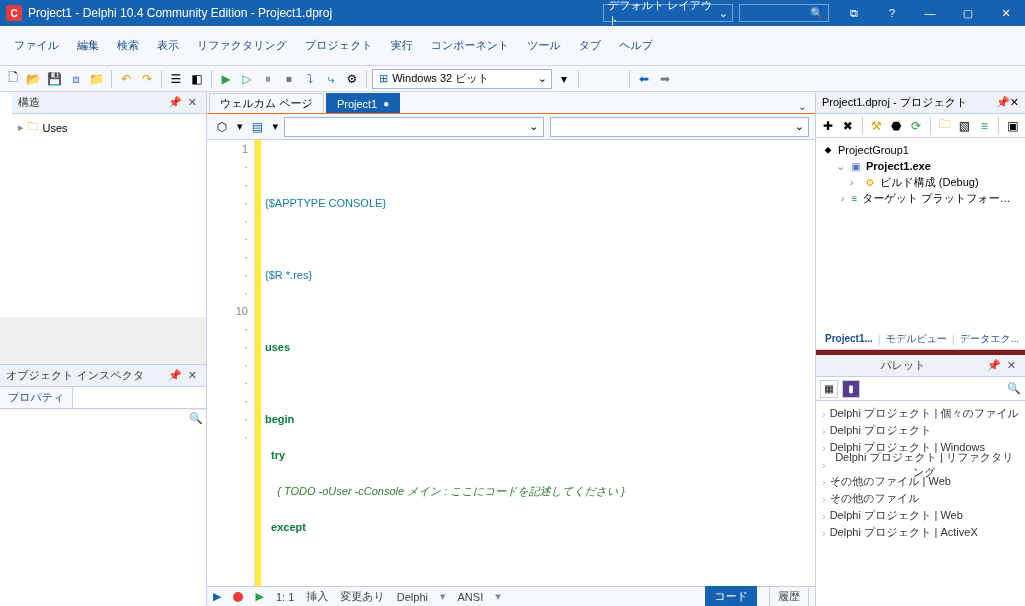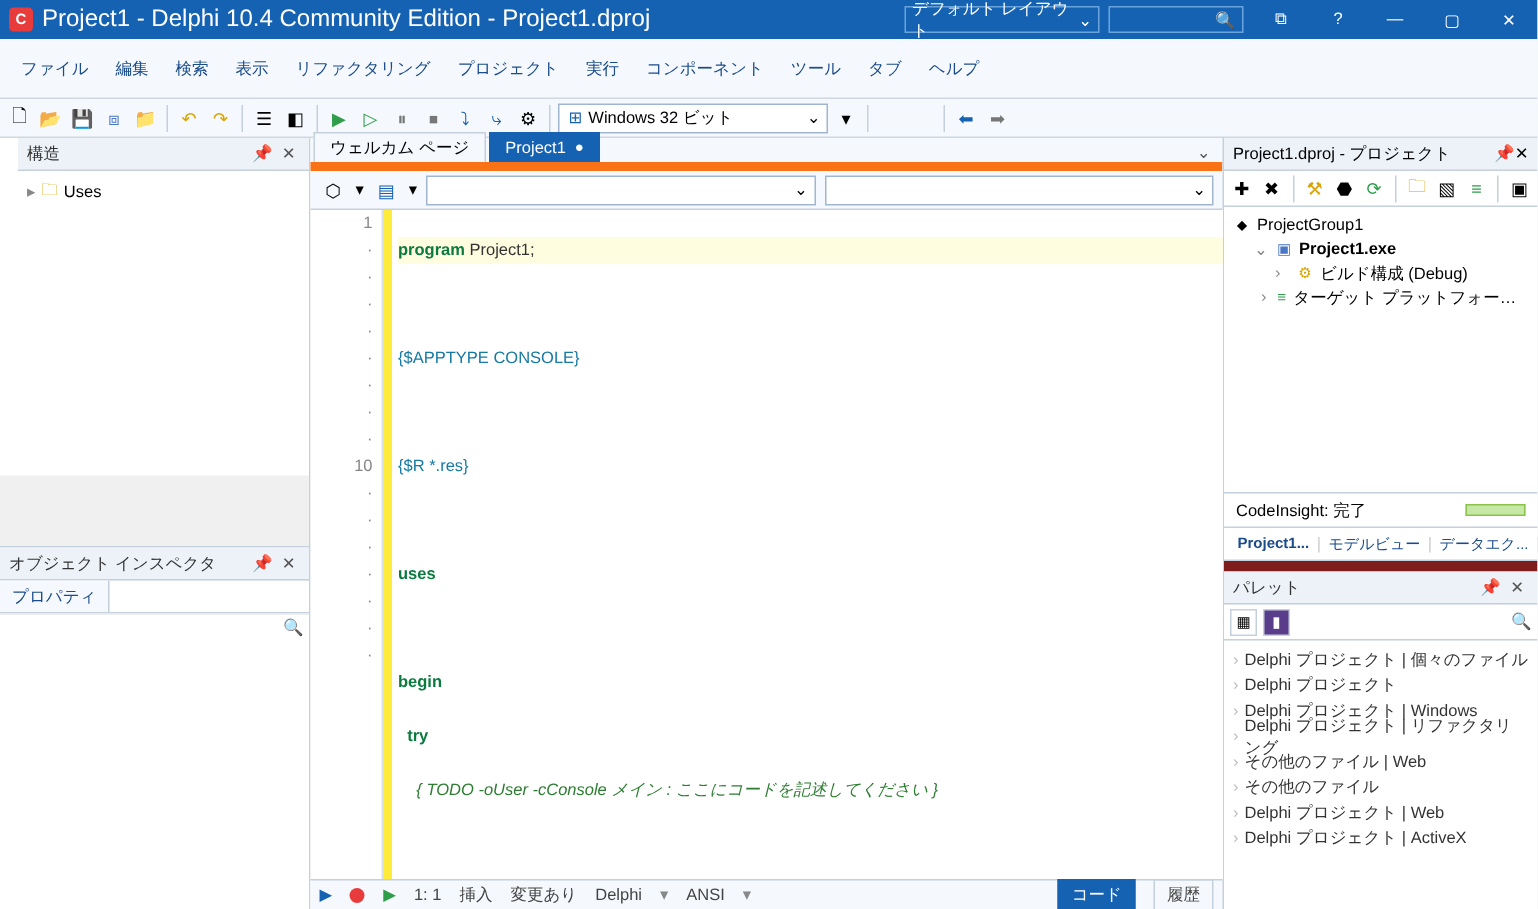--- a/index.html
+++ b/index.html
@@ -1,19 +1,19 @@
 <!DOCTYPE html>
 <html><head>
 <meta charset="utf-8">
 <style>
 * { box-sizing: border-box; margin: 0; padding: 0; font-family: "Meiryo UI","Segoe UI",sans-serif; font-size: 11px; }
 body { width: 1025px; height: 606px; background: #f0f0f0; overflow: hidden; display: flex; flex-direction: column; }
 .titlebar { height: 26px; background: #1562b3; color: #fff; display: flex; align-items: center; padding: 0 0 0 6px; }
 .titlebar .logo { width: 16px; height: 16px; background: #e83c3c; border-radius: 3px; margin-right: 6px; display: flex; align-items: center; justify-content: center; font-size: 10px; font-weight: bold; }
-.titlebar .title { flex: 0 0 auto; font-size: 16px; }
+.titlebar .title { flex: 0 0 auto; font-size: 12px; }
 .titlebar .spacer { flex: 1; }
 .titlebar .layout-sel { width: 130px; height: 18px; background: #1562b3; border: 1px solid #6aa4dc; color: #fff; font-size: 11px; padding: 0 4px; display: flex; align-items: center; justify-content: space-between; }
 .titlebar .search { width: 90px; height: 18px; border: 1px solid #6aa4dc; margin: 0 6px; display: flex; align-items: center; justify-content: flex-end; padding-right: 4px; }
 .titlebar .winbtn { width: 38px; height: 26px; display: flex; align-items: center; justify-content: center; color: #fff; cursor: pointer; }
 .menubar { height: 40px; background: #f5f8fc; display: flex; align-items: center; padding: 14px 6px; gap: 2px; border-bottom: 1px solid #d0d7e2; }
 .menubar .menu { padding: 3px 8px; color: #1a4b8a; cursor: pointer; }
 .toolbar { height: 26px; background: #f5f8fc; display: flex; align-items: center; padding: 0 4px; gap: 3px; border-bottom: 1px solid #d0d7e2; }
 .tbtn { width: 18px; height: 18px; display: flex; align-items: center; justify-content: center; cursor: pointer; border-radius: 2px; font-size: 12px; }
 .tsep { width: 1px; height: 18px; background: #c5d0de; margin: 0 2px; }
 .platform-sel { height: 20px; border: 1px solid #9fb5d0; background: #fff; display: flex; align-items: center; padding: 0 4px 0 6px; gap: 4px; width: 180px; justify-content: space-between; }
@@ -24,21 +24,21 @@
 .panel-head .pin { font-size: 11px; color: #555; cursor: pointer; padding: 0 3px; }
 .structure { flex: 0 0 225px; background: #fff; display: flex; flex-direction: column; padding-left: 12px; }
 .structure .body { flex: 1; padding: 4px 6px; }
 .obj-insp { flex: 1; background: #fff; display: flex; flex-direction: column; border-top: 1px solid #c5d0de; margin-top: 47px; }
 .obj-insp .tabs { display: flex; border-bottom: 1px solid #c5d0de; }
 .obj-insp .tab { padding: 3px 8px; border-right: 1px solid #c5d0de; background: #f5f8fc; color: #1a4b8a; cursor: pointer; }
 .obj-insp .filter { display: flex; border-top: 1px solid #eee; }
 .obj-insp .filter input { flex: 1; border: none; padding: 2px 4px; outline: none; }
 .obj-insp .filter .sicon { width: 20px; display: flex; align-items: center; justify-content: center; color: #888; }
 .center-col { flex: 1; display: flex; flex-direction: column; background: #fff; }
-.doctabs { height: 22px; display: flex; align-items: flex-end; background: #f5f8fc; border-bottom: 6px solid #f97316; padding-left: 2px; }
+.doctabs { height: 22px; display: flex; align-items: flex-end; background: #f5f8fc; border-bottom: 1px solid #f97316; padding-left: 2px; }
 .doctab { height: 20px; display: flex; align-items: center; padding: 0 10px; font-size: 11px; border: 1px solid #c5d0de; border-bottom: none; margin-right: 2px; cursor: pointer; background: #f5f8fc; }
 .doctab.active { background: #1562b3; color: #fff; border-color: #1562b3; }
 .doctab.active .close-x { color: #fff; }
 .doctab .close-x { margin-left: 6px; font-size: 10px; }
 .doctabs .chev { margin-left: auto; padding: 0 8px; color: #555; }
 .editor-bar { height: 26px; background: #f5f8fc; border-bottom: 1px solid #c5d0de; display: flex; align-items: center; padding: 0 6px; gap: 6px; }
 .editor-bar .combo { flex: 1; height: 20px; border: 1px solid #9fb5d0; background: #fff; display: flex; align-items: center; justify-content: flex-end; padding: 0 4px; }
 .editor { flex: 1; display: flex; font-family: "Consolas","Courier New",monospace; font-size: 13px; line-height: 18px; overflow: auto; position: relative; }
 .gutter { width: 48px; background: #fff; text-align: right; color: #888; padding-right: 6px; border-right: 1px solid #d9e1ec; }
 .gutter .gline { height: 18px; }
@@ -64,21 +64,21 @@
 .proj-tree { flex: 0 0 190px; padding: 4px 6px; }
 .proj-tree .node { display: flex; align-items: center; gap: 4px; height: 16px; }
 .proj-tree .ind { display: inline-block; }
 .proj-tree .exp { color: #888; width: 10px; }
 .codeinsight { height: 24px; border-top: 1px solid #c5d0de; border-bottom: 1px solid #c5d0de; display: flex; align-items: center; padding: 0 8px; gap: 6px; }
 .codeinsight .bar { flex: 0 0 40px; height: 8px; border: 1px solid #8bc34a; background: #c5e8a5; margin-left: auto; }
 .proj-tabs { height: 22px; border-bottom: 1px solid #c5d0de; display: flex; align-items: center; padding: 0 4px; }
 .proj-tabs .ptab { padding: 3px 5px; color: #1a4b8a; white-space: nowrap; font-size: 10px; cursor: pointer; }
 .proj-tabs .ptab.active { font-weight: bold; }
 .proj-tabs .sep { color: #ccc; }
-.palette { flex: 1; display: flex; flex-direction: column; border-top: 7px solid #7f1d1d; }
+.palette { flex: 1; display: flex; flex-direction: column; border-top: 5px solid #7f1d1d; text-align: center; }
 .pal-tb { height: 24px; border-bottom: 1px solid #c5d0de; display: flex; align-items: center; padding: 0 4px; gap: 4px; }
 .pal-tb .pbtn { width: 18px; height: 18px; border: 1px solid #c5d0de; display: flex; align-items: center; justify-content: center; cursor: pointer; font-size: 10px; }
 .pal-tb .pbtn.active { background: #5a3d8a; color: #fff; }
 .pal-tb .sicon { margin-left: auto; color: #888; }
 .pal-list { flex: 1; overflow: auto; padding: 4px 6px; }
 .pal-item { display: flex; align-items: center; gap: 4px; height: 17px; color: #333; }
 .pal-item .chev { color: #bbb; }
 .ico-sm { width: 12px; height: 12px; display: inline-flex; align-items: center; justify-content: center; font-size: 10px; }
 </style>
 </head>
@@ -223,31 +223,31 @@
         <div class="gline">·</div>
           <div class="gline">·</div>
           <div class="gline">·</div>
           <div class="gline">·</div>
           <div class="gline">·</div>
           <div class="gline">·</div>
           <div class="gline">·</div>
       </div>
       <div class="modbar"></div>
       <div class="code">
-<div class="line hl"><span class="kw">program</span><span class="ident"> Project1;</span></div>
 <div class="line"></div>
 <div class="line"><span class="dir">{$APPTYPE CONSOLE}</span></div>
 <div class="line"></div>
 <div class="line"><span class="dir">{$R *.res}</span></div>
 <div class="line"></div>
 <div class="line"><span class="kw">uses</span></div>
 <div class="line"></div>
 <div class="line"><span class="kw">begin</span></div>
 <div class="line"><span class="kw">  try</span></div>
 <div class="line"><span class="cmt">    { TODO -oUser -cConsole メイン : ここにコードを記述してください }</span></div>
+<div class="line"><span class="kw">  except</span></div>
 
 
 
 
       </div>
     </div>
     <div class="editor-status">
       <span class="arrow">▶</span>
       <span class="dot" style="background:#e83c3c"></span>
       <span class="arrow" style="color:#2e9e4b">▶</span>
@@ -301,24 +301,20 @@
           <span class="ico-sm" style="color:#d9a400">⚙</span>
           <span>ビルド構成 (Debug)</span>
         </div>
       <div class="node">
           <span class="ind" style="width:24px"></span>
           <span class="exp">›</span>
           <span class="ico-sm" style="color:#2e9e4b">≡</span>
           <span style="white-space:nowrap;overflow:hidden;text-overflow:ellipsis">ターゲット プラットフォーム (Windows 32 ビット)</span>
         </div>
     </div>
-    <div class="codeinsight">
-      <span>CodeInsight: 完了</span>
-      <div class="bar"></div>
-    </div>
     <div class="proj-tabs">
       <div class="ptab active">Project1...</div>
         <span class="sep">|</span>
       <div class="ptab">モデルビュー</div>
         <span class="sep">|</span>
       <div class="ptab">データエク...</div>
         <span class="sep">|</span>
 
     </div>
     <div class="palette">

